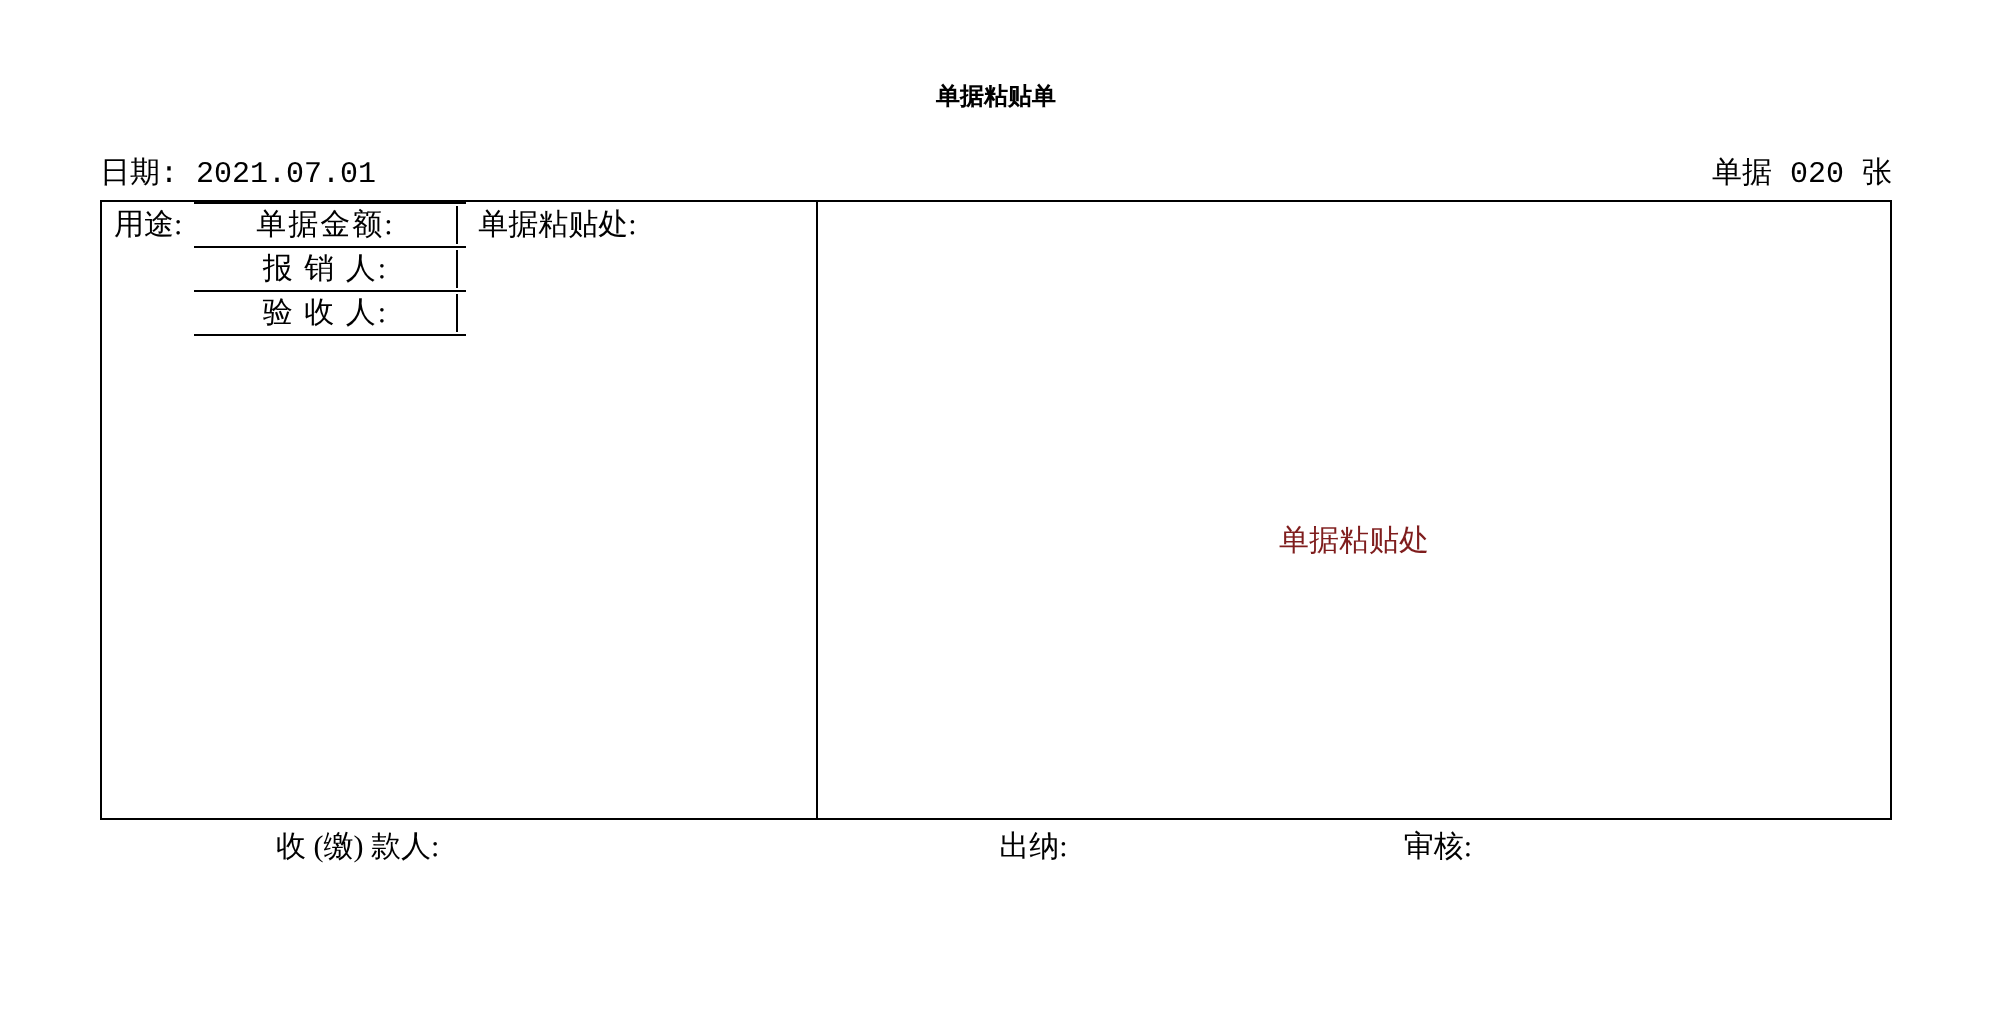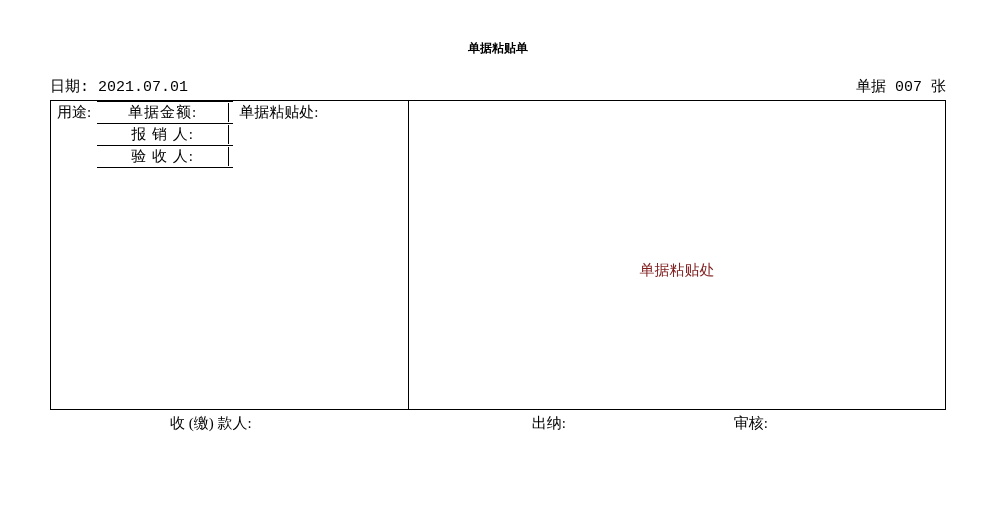--- a/index.html
+++ b/index.html
@@ -83,21 +83,21 @@
     .section-approval {
       flex: 1;
       padding: 2px 6px;
     }
     .footer-row {
       display: flex;
       padding: 4px 50px 0 50px;
       font-size: 15px;
     }
     .footer-item-1 {
-      margin-left: 120px;
+      margin-left: 88px;
     }
     .footer-item-2 {
       margin-left: 280px;
     }
     .footer-item-3 {
       margin-left: 168px;
     }
   </style>
 </head>
 <body>
@@ -105,21 +105,21 @@
 <div class="title">单据粘贴单</div>
 
 <div class="header-row">
   <div class="header-left">
     <span>日期:</span>
     <span>2021.07.01</span>
   </div>
   <div class="header-right">
     <span>单据</span>
     <span> </span>
-    <span>007</span>
+    <span>020</span>
     <span> </span>
     <span>张</span>
   </div>
 </div>
 
 <div class="main-box">
   <div class="left-panel">
     <div class="section-purpose">
       <span>用途:</span>
     </div>

